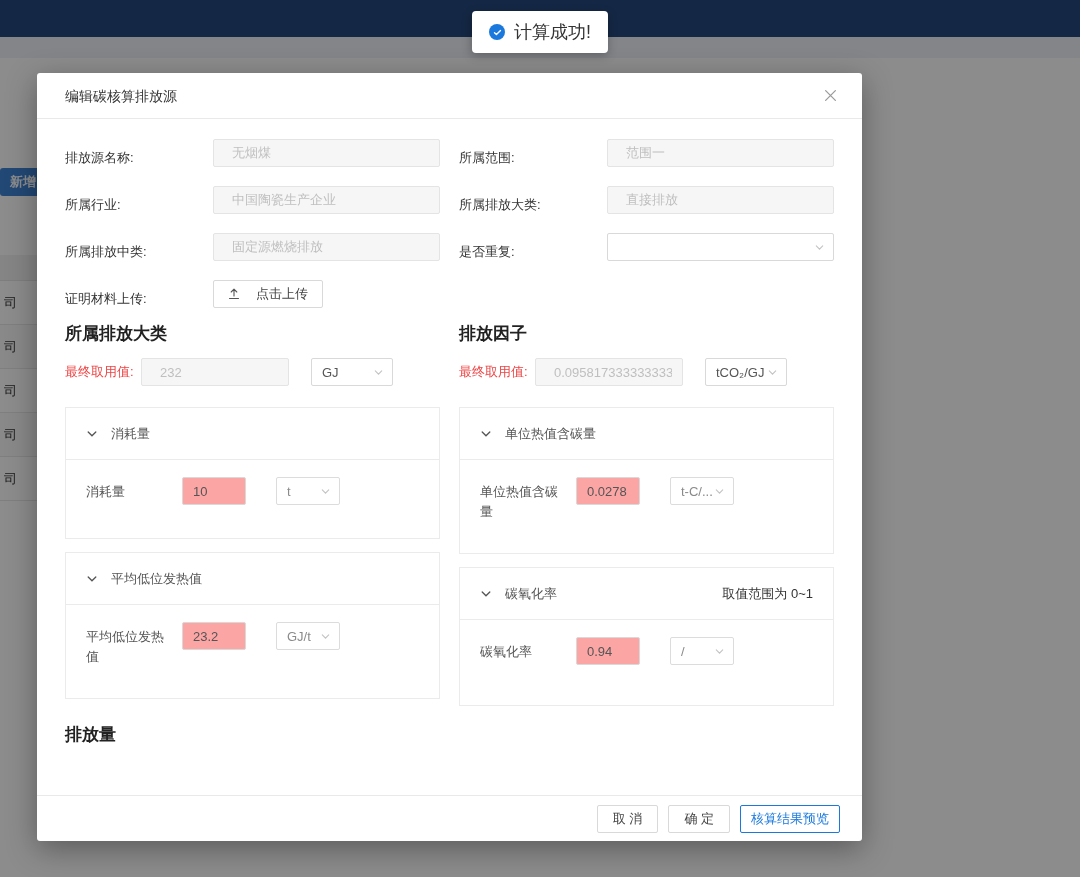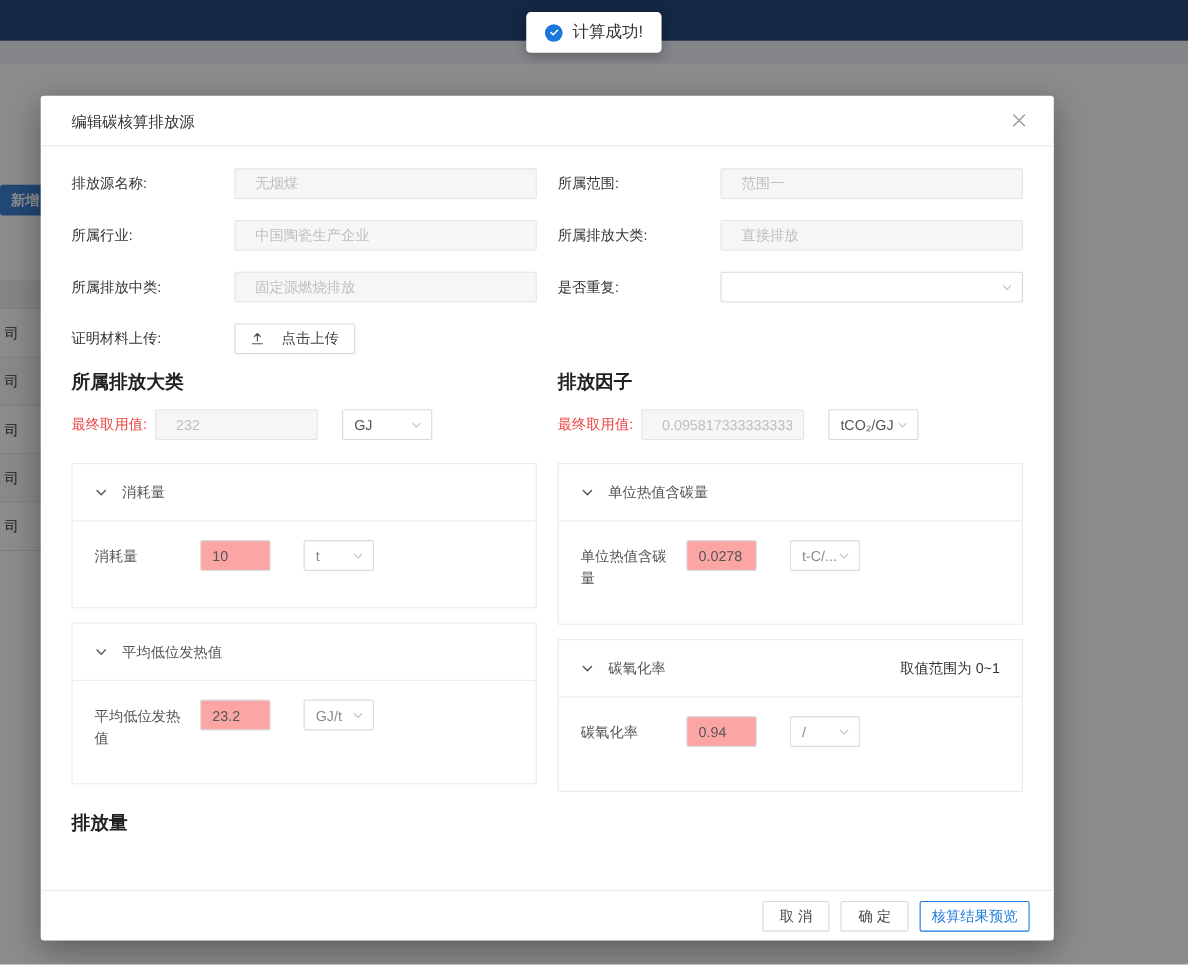--- a/index.html
+++ b/index.html
@@ -20,34 +20,34 @@
   .overlay { position:absolute; inset:0; background:rgba(0,0,0,0.45); }
 
   
   .topbar { position:absolute; left:0; top:0; width:1080px; height:37px; background:#142744; }
 
   
   .toast { position:absolute; top:11px; left:50%; transform:translateX(-50%);
            background:#fff; border-radius:4px; box-shadow:0 3px 10px rgba(0,0,0,0.25);
            display:flex; align-items:center; gap:9px; padding:9px 17px; z-index:30; }
   .toast-icon { width:16px; height:16px; border-radius:50%; background:#1b79de; display:flex; align-items:center; justify-content:center; flex:none; }
-  .toast-text { font-size:15px; color:#333; white-space:nowrap; }
-
-  
-  .modal { position:absolute; left:37px; top:87px; width:921px; height:768px; background:#fff;
+  .toast-text { font-size:18px; color:#333; white-space:nowrap; }
+
+  
+  .modal { position:absolute; left:37px; top:73px; width:825px; height:768px; background:#fff;
            border-radius:3px; box-shadow:0 8px 30px rgba(0,0,0,0.35); z-index:20; }
   .modal-header { height:45px; position:relative; }
   .modal-title { position:absolute; left:28px; top:15px; font-size:14px; color:#333; }
   .modal-close { position:absolute; right:22px; top:12px; width:20px; height:20px; display:flex; align-items:center; justify-content:center; cursor:pointer; }
   .modal-divider { height:1px; background:#e9e9e9; }
 
   .modal-body { padding:20px 28px 0; }
 
   .form-grid { display:grid; grid-template-columns:1fr 1fr; column-gap:19px; row-gap:19px; }
-  .form-row { display:flex; align-items:center; height:28px; }
+  .form-row { display:flex; align-items:flex-end; height:28px; }
   .form-row .lbl { width:148px; font-size:13px; color:#333; flex:none; }
   .inp { height:28px; border:1px solid #d9d9d9; border-radius:2px; font-size:13px; color:#555;
          padding:0 10px; font-family:inherit; background:#fca5a5; outline:none; }
   .inp.full { flex:1; min-width:0; }
   .inp:disabled, .inp.dis { background:#f6f6f6; border-color:#e4e4e4; color:#bfbfbf;padding-left:18px; }
 
   .select { height:28px; border:1px solid #d9d9d9; border-radius:2px; background:#fff;
             display:flex; align-items:center; justify-content:space-between; padding:0 8px 0 10px;
             font-size:13px; color:#555; cursor:pointer; }
   .select.full { flex:1; min-width:0; }

